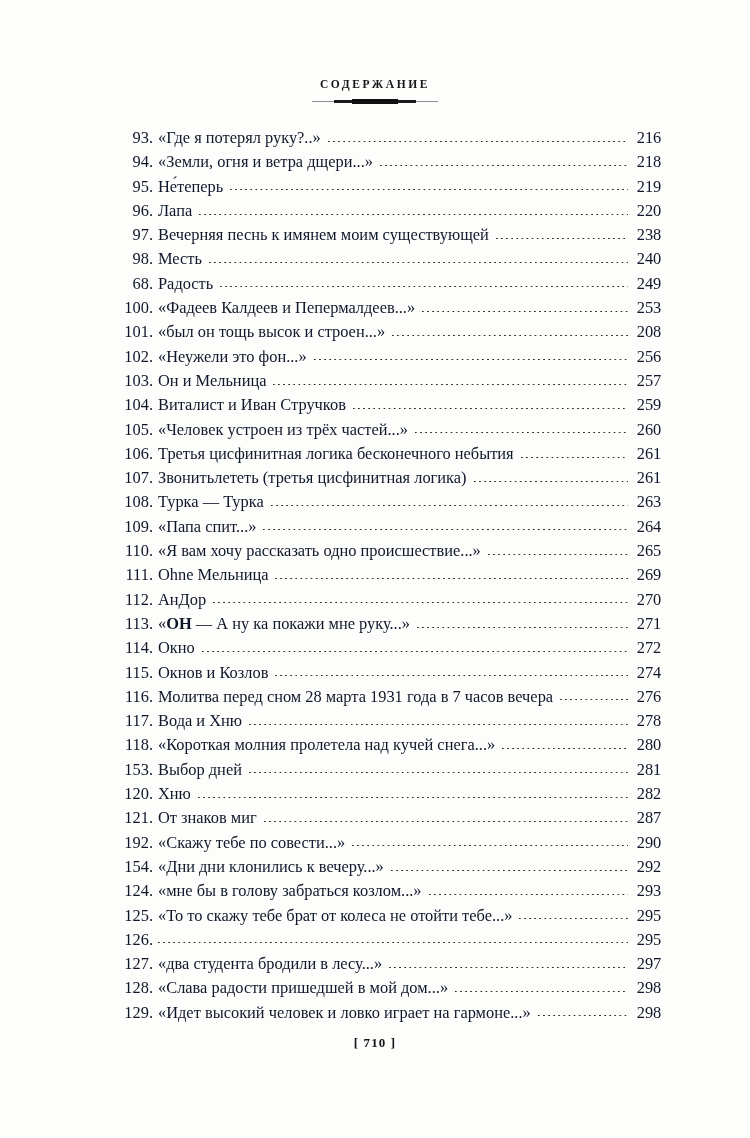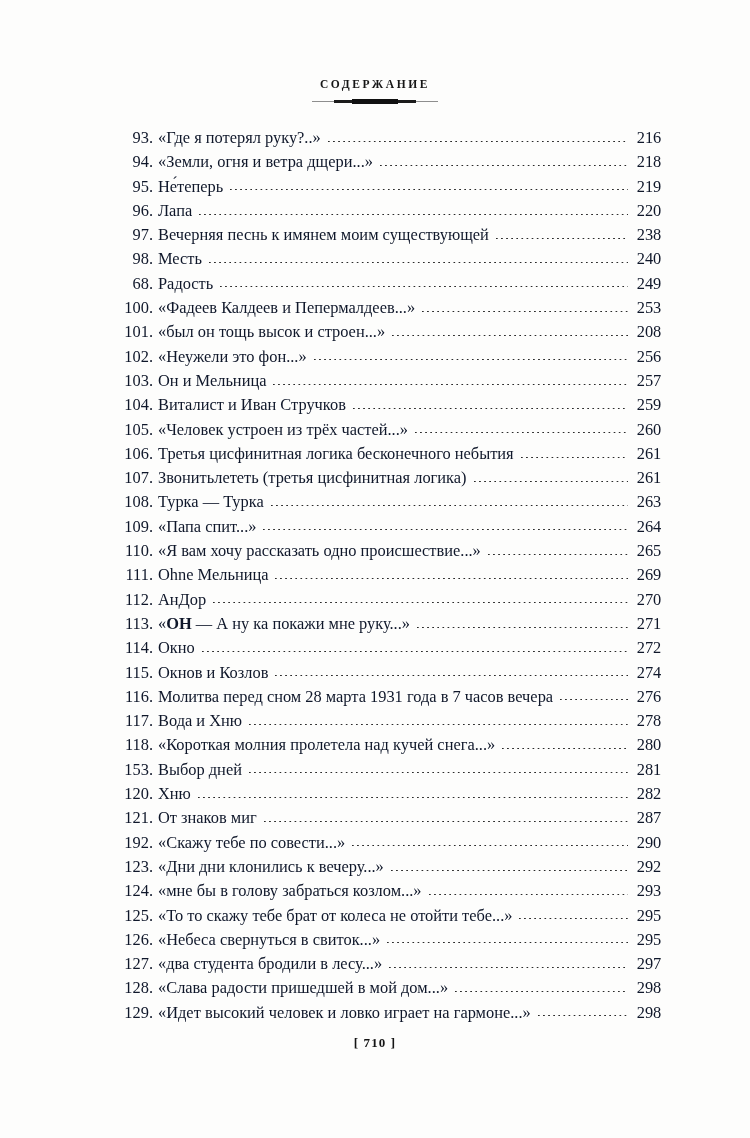--- a/index.html
+++ b/index.html
@@ -336,40 +336,39 @@
         <span class="toc-leader"></span>
         <span class="toc-page">287</span>
       </div>
       <div class="toc-row">
         <span class="toc-num">192.</span>
         <span class="toc-title">«Скажу тебе по совести...»</span>
         <span class="toc-leader"></span>
         <span class="toc-page">290</span>
       </div>
       <div class="toc-row">
-        <span class="toc-num">123.</span>
+        <span class="toc-num">154.</span>
         <span class="toc-title">«Дни дни клонились к вечеру...»</span>
         <span class="toc-leader"></span>
         <span class="toc-page">292</span>
       </div>
       <div class="toc-row">
         <span class="toc-num">124.</span>
         <span class="toc-title">«мне бы в голову забраться козлом...»</span>
         <span class="toc-leader"></span>
         <span class="toc-page">293</span>
       </div>
       <div class="toc-row">
         <span class="toc-num">125.</span>
         <span class="toc-title">«То то скажу тебе брат от колеса не отойти тебе...»</span>
         <span class="toc-leader"></span>
         <span class="toc-page">295</span>
       </div>
       <div class="toc-row">
         <span class="toc-num">126.</span>
-        <span class="toc-title">«Небеса свернуться в свиток...»</span>
         <span class="toc-leader"></span>
         <span class="toc-page">295</span>
       </div>
       <div class="toc-row">
         <span class="toc-num">127.</span>
         <span class="toc-title">«два студента бродили в лесу...»</span>
         <span class="toc-leader"></span>
         <span class="toc-page">297</span>
       </div>
       <div class="toc-row">

